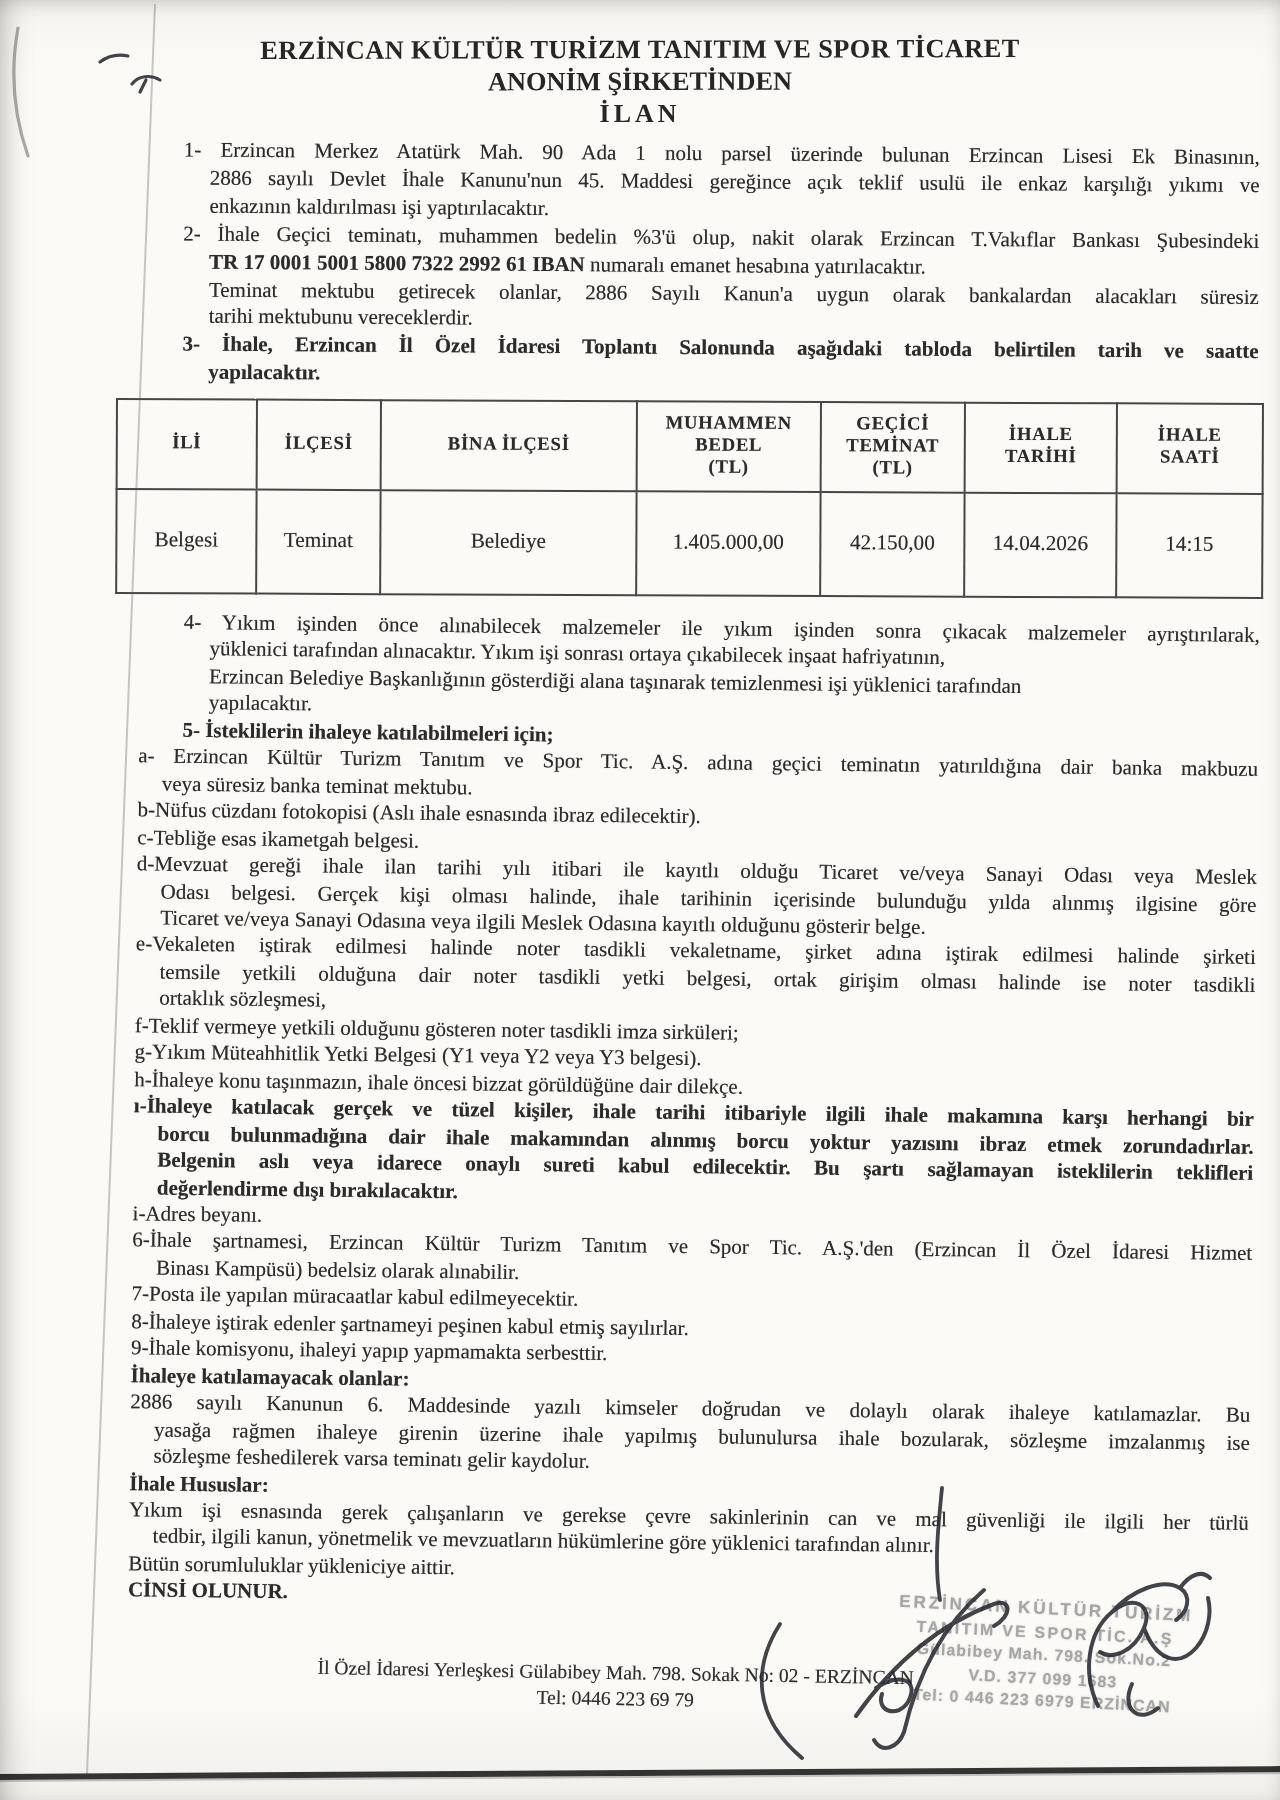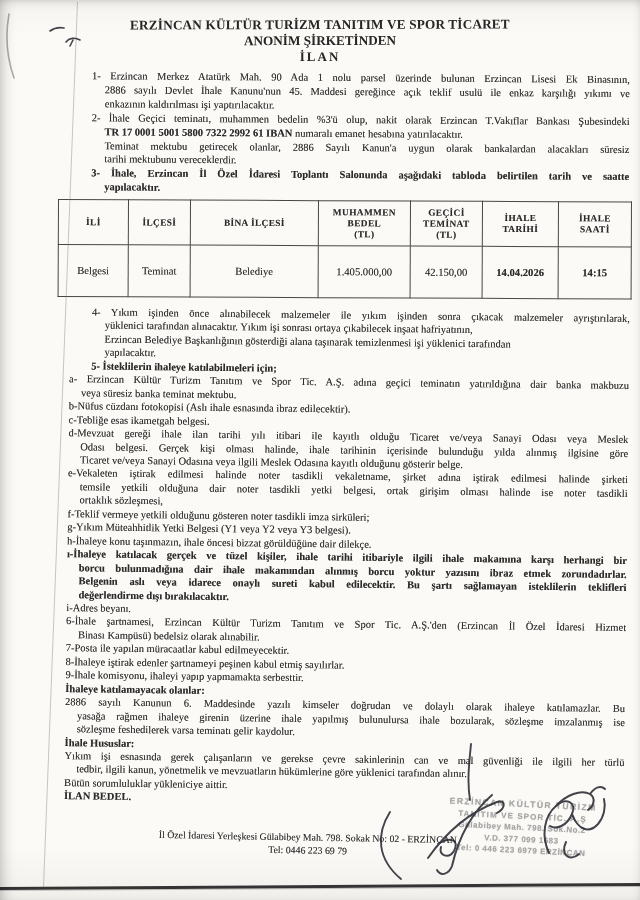--- a/index.html
+++ b/index.html
@@ -39,21 +39,21 @@
   .j{text-align:justify;text-align-last:justify;overflow:hidden;}
   
   .table-wrap{margin:5px 0 0 58px;transform:rotate(.25deg);transform-origin:left top;}
   table.tender{border-collapse:collapse;table-layout:fixed;width:573px;}
   table.tender th,table.tender td{
     border:1.3px solid #474747;text-align:center;vertical-align:middle;
     color:#2b2b2b;text-shadow:0 0 .35px rgba(60,60,60,.5);padding:0 2px;}
   table.tender th{height:44px;font-size:9.3px;line-height:11px;font-weight:bold;
     white-space:pre-line;letter-spacing:.4px;}
   table.tender td{height:51px;font-size:10.6px;}
-  table.tender td:nth-child(6),table.tender td:nth-child(7){font-weight:bold;}
+  table.tender td:nth-child(6),table.tender td:nth-child(7){font-weight:normal;}
   
   .doc-footer{margin-top:23px;width:520px;margin-left:48px;text-align:center;
     transform:rotate(1deg);transform-origin:left top;font-size:9.8px;line-height:13px;
     color:#2e2e2e;text-shadow:0 0 .35px rgba(60,60,60,.5);}
   
   .stamp{position:absolute;left:424px;top:799px;width:196px;transform:rotate(2.8deg);
     font-family:"Liberation Sans", sans-serif;font-weight:bold;text-align:center;
     color:#9a9a9a;opacity:.88;z-index:3;text-shadow:0 0 1px rgba(150,150,150,.55);}
   .stamp div{font-size:8px;line-height:11.5px;letter-spacing:.5px;white-space:nowrap;}
   .stamp .s1{font-size:8.6px;letter-spacing:1.4px;}
@@ -159,21 +159,21 @@
       <div class="bl L2"><span>8-İhaleye iştirak edenler şartnameyi peşinen kabul etmiş sayılırlar.</span></div>
       <div class="bl L2"><span>9-İhale komisyonu, ihaleyi yapıp yapmamakta serbesttir.</span></div>
       <div class="bl L2 bold"><span>İhaleye katılamayacak olanlar:</span></div>
       <div class="bl L2 j"><span>2886 sayılı Kanunun 6. Maddesinde yazılı kimseler doğrudan ve dolaylı olarak ihaleye katılamazlar. Bu</span></div>
       <div class="bl L2c j"><span>yasağa rağmen ihaleye girenin üzerine ihale yapılmış bulunulursa ihale bozularak, sözleşme imzalanmış ise</span></div>
       <div class="bl L2c"><span>sözleşme feshedilerek varsa teminatı gelir kaydolur.</span></div>
       <div class="bl L2 bold"><span>İhale Hususlar:</span></div>
       <div class="bl L2 j"><span>Yıkım işi esnasında gerek çalışanların ve gerekse çevre sakinlerinin can ve mal güvenliği ile ilgili her türlü</span></div>
       <div class="bl L2c"><span>tedbir, ilgili kanun, yönetmelik ve mevzuatların hükümlerine göre yüklenici tarafından alınır.</span></div>
       <div class="bl L2"><span>Bütün sorumluluklar yükleniciye aittir.</span></div>
-      <div class="bl L2 bold"><span>İLAN BEDEL.</span></div>
+      <div class="bl L2 bold"><span>CİNSİ OLUNUR.</span></div>
     </div>
 
   <div class="doc-footer">
     <div>İl Özel İdaresi Yerleşkesi Gülabibey Mah. 798. Sokak No: 02 - ERZİNCAN</div>
     <div>Tel: 0446 223 69 79</div>
   </div>
 
   <div class="stamp">
     <div class="s1">ERZİNCAN KÜLTÜR TURİZM</div>
     <div class="s2">TANITIM VE SPOR TİC. A.Ş</div>

